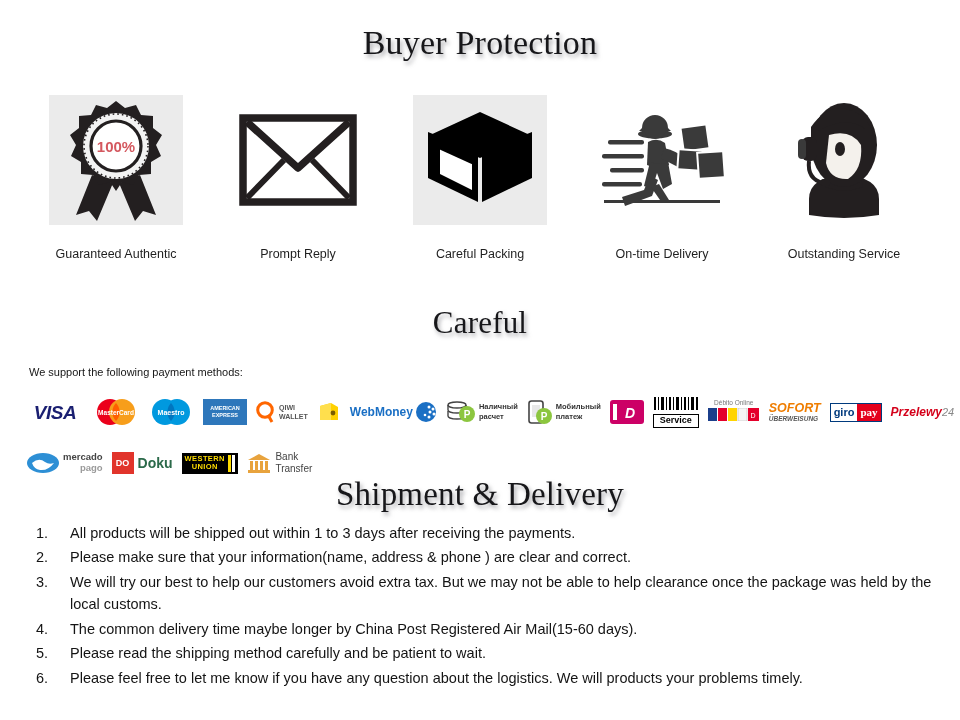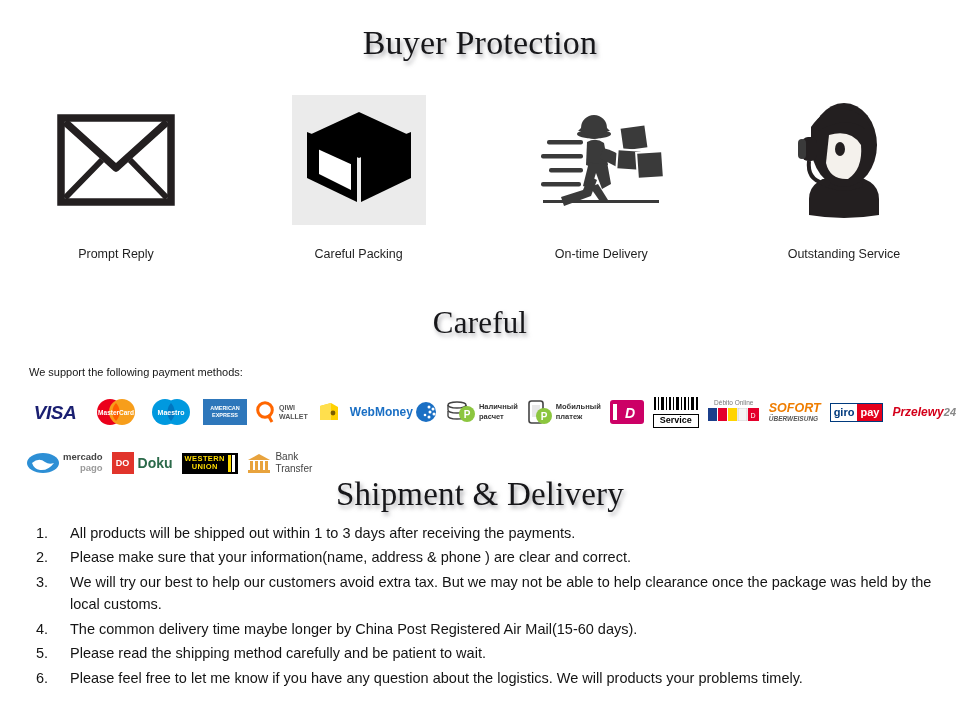--- a/index.html
+++ b/index.html
@@ -74,20 +74,39 @@
 </style>
 </head>
 <body>
 
 <div class="page">
 
   <div class="section-title" id="title-buyer">Buyer Protection</div>
 
   <div class="features">
 
+    <div class="feature">
+      <div class="feature-art boxed">
+        <svg width="120" height="126" viewBox="0 0 120 126" aria-hidden="true">
+          <g fill="#231f20">
+            <path d="M36 78 L20 118 L33 114 L41 124 L57 86 Z"></path>
+            <path d="M84 78 L100 118 L87 114 L79 124 L63 86 Z"></path>
+          </g>
+          <path fill="#231f20" d="M60 4
+            L69 11 L80 8 L85 18 L97 19 L97 31 L106 38 L100 48 L105 59 L95 65 L95 77
+            L83 78 L77 88 L66 85 L60 94 L54 85 L43 88 L37 78 L25 77 L25 65 L15 59
+            L20 48 L14 38 L23 31 L23 19 L35 18 L40 8 L51 11 Z"></path>
+          <circle cx="60" cy="49" r="33" fill="#f3f3f3"></circle>
+          <circle cx="60" cy="49" r="32" fill="none" stroke="#231f20" stroke-width="1.6" stroke-dasharray="1.6 3"></circle>
+          <circle cx="60" cy="49" r="25" fill="#ffffff" stroke="#231f20" stroke-width="3.2"></circle>
+          <text x="60" y="55" text-anchor="middle" font-family="Liberation Sans, sans-serif" font-size="15" font-weight="bold" fill="#d4585f">100%</text>
+        </svg>
+      </div>
+      <div class="feature-label">Guaranteed Authentic</div>
+    </div>
 
     <div class="feature">
       <div class="feature-art">
         <svg width="118" height="92" viewBox="0 0 118 92" aria-hidden="true">
           <rect x="4" y="4" width="110" height="84" fill="#ffffff" stroke="#231f20" stroke-width="7.5"></rect>
           <path d="M8 8 L59 54 L110 8" fill="none" stroke="#231f20" stroke-width="7.5" stroke-linejoin="round"></path>
           <path d="M8 84 L45 46 M110 84 L73 46" fill="none" stroke="#231f20" stroke-width="6"></path>
         </svg>
       </div>
       <div class="feature-label">Prompt  Reply</div>
@@ -313,27 +332,27 @@
           <div style="font-size:12.5px;font-weight:bold;font-style:italic;color:#ef7d00;">SOFORT</div>
           <div style="font-size:6.5px;font-weight:bold;font-style:italic;color:#555;">ÜBERWEISUNG</div>
         </div>
       </div>
 
       <div class="logo">
         <div style="border:1.6px solid #003a7d;display:flex;align-items:stretch;height:19px;">
           <span style="background:#fff;color:#003a7d;font-size:11px;font-weight:bold;
                        padding:0 3px;display:flex;align-items:center;">giro</span>
           <span style="background:#e4001b;color:#fff;font-size:11px;font-weight:bold;
-                       padding:0 3px;display:flex;align-items:center;">pay</span>
+                       padding:0 3px;display:flex;align-items:center;font-family:Liberation Serif, serif;">pay</span>
         </div>
       </div>
 
       <div class="logo">
         <span style="font-size:12px;font-weight:bold;font-style:italic;color:#d4001a;">Przelewy</span>
-        <span style="font-size:11px;font-weight:bold;font-style:italic;color:#888;">24</span>
+        <span style="font-size:11px;font-weight:normal;font-style:italic;color:#888;">24</span>
       </div>
     </div>
 
     <div class="pay-row">
 
       <div class="logo">
         <svg width="34" height="24" viewBox="0 0 34 24" aria-hidden="true">
           <ellipse cx="17" cy="12" rx="16" ry="10" fill="#2d8fd5"></ellipse>
           <path d="M6 12 q7 -6 13 -1 q4 3 9 1 q-6 8 -14 7 q-6 -1 -8 -7 Z" fill="#ffffff"></path>
         </svg>

